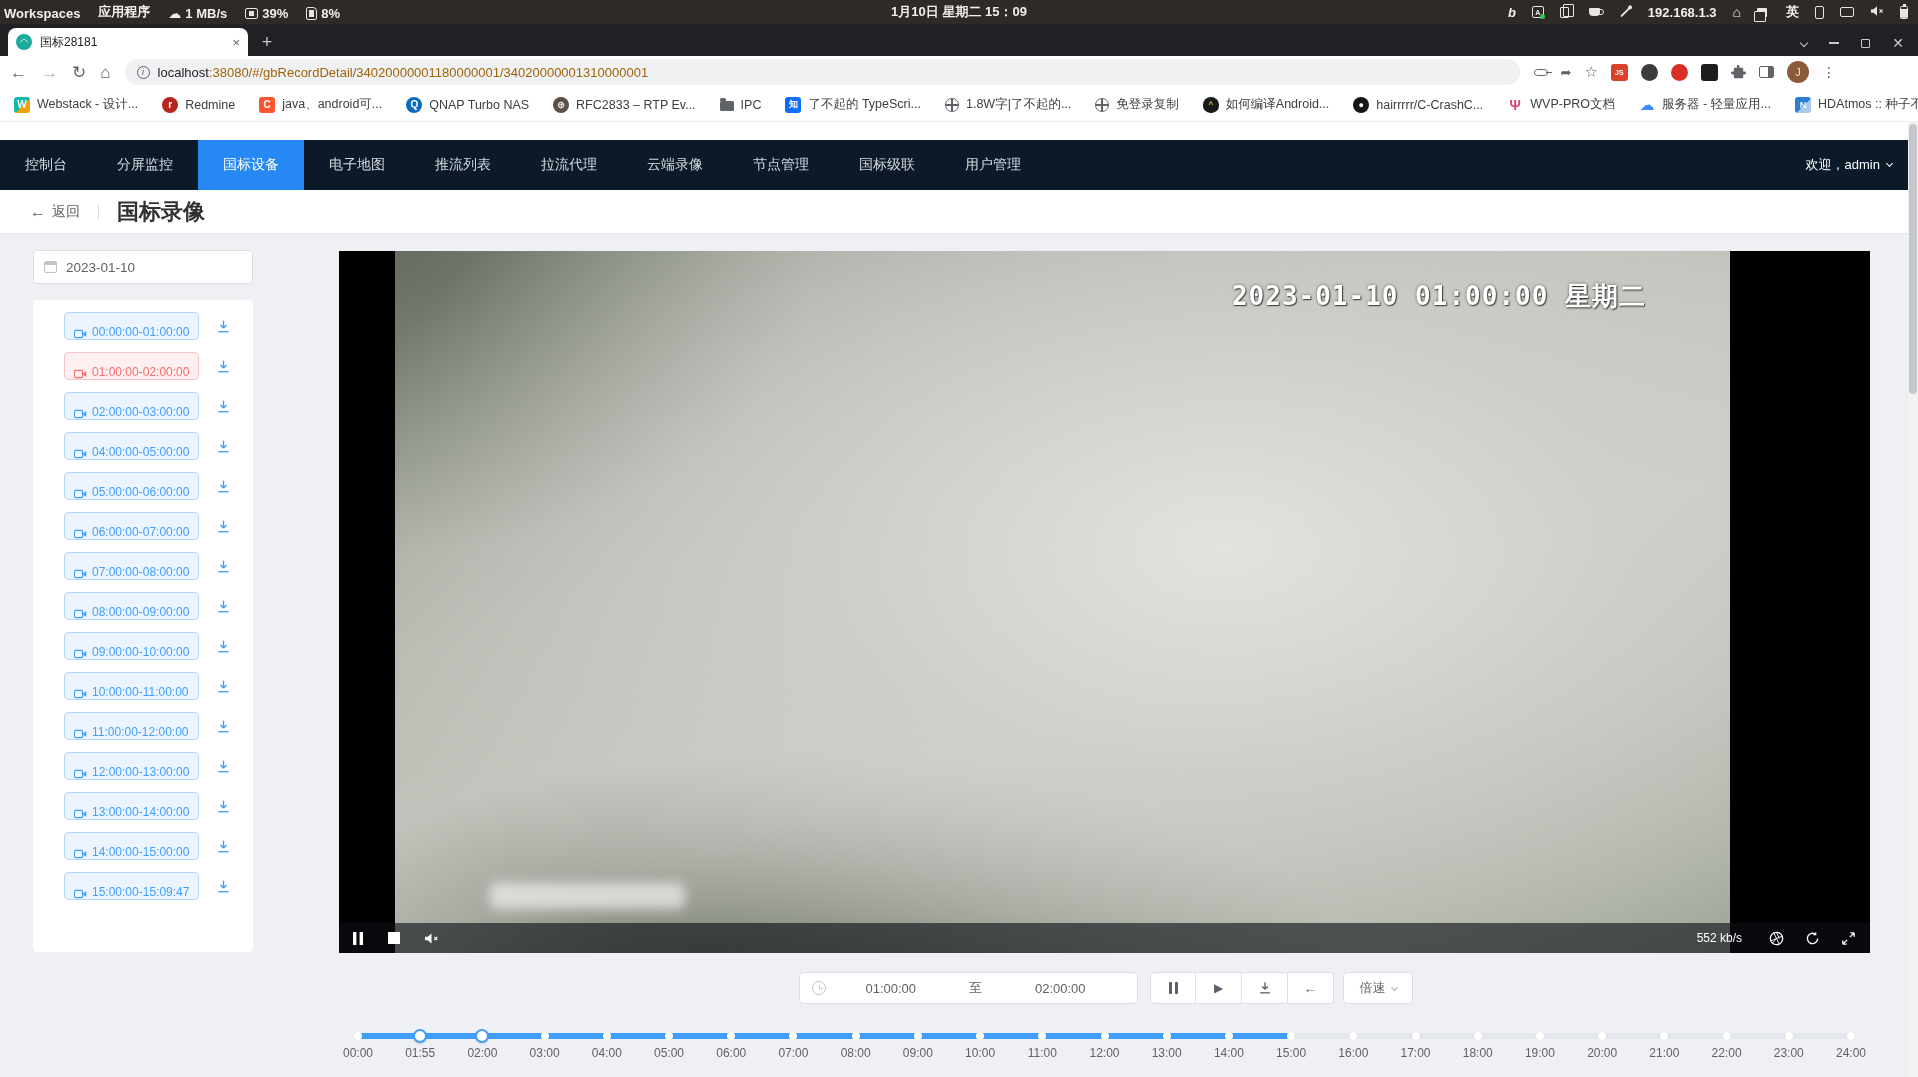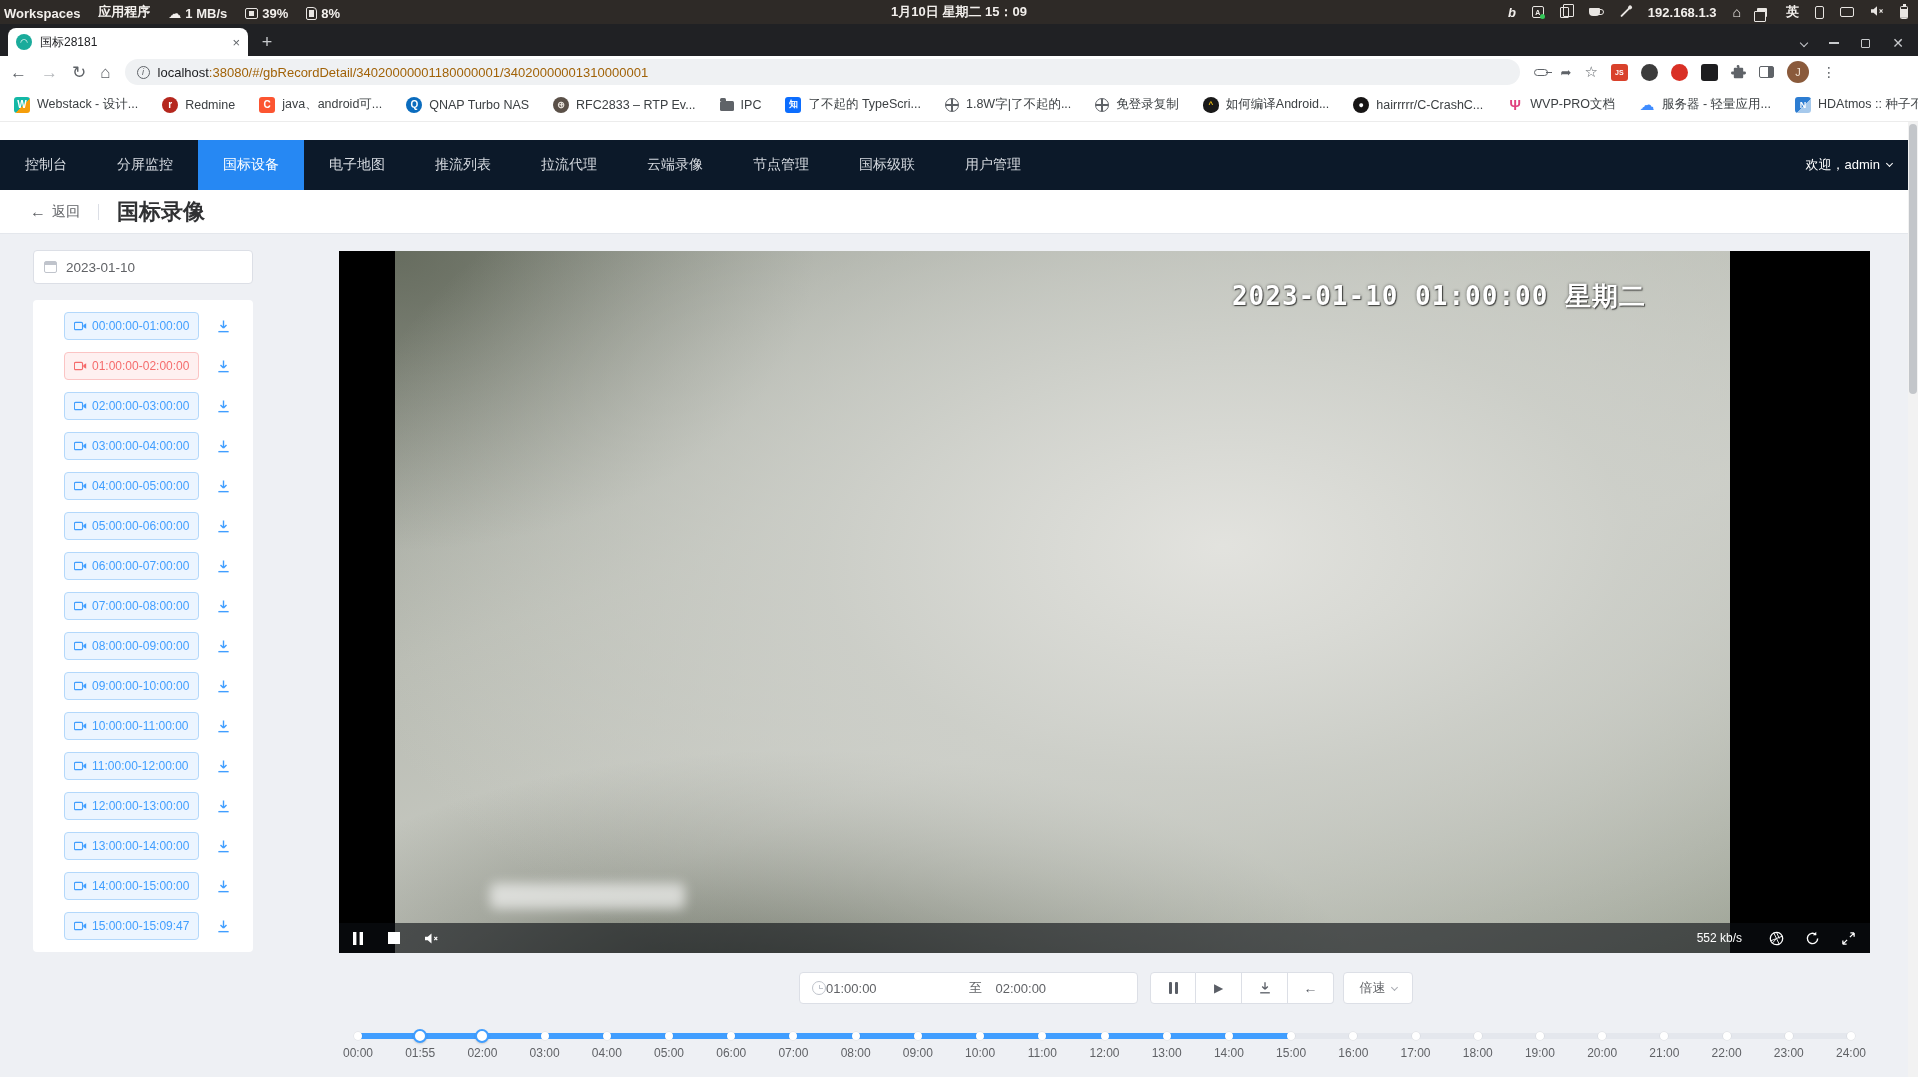--- a/index.html
+++ b/index.html
@@ -100,21 +100,21 @@
   .back{display:flex;align-items:center;gap:6px;color:#606266;font-size:14px;}
   .back .arr{font-size:16px;}
   .vdiv{width:1px;height:16px;background:#dcdfe6;margin:0 6px;}
   .ptitle{font-size:22px;font-weight:bold;color:#303133;}
 
   
   .dateinput{position:absolute;left:33px;top:250px;width:220px;height:34px;background:#fff;border:1px solid #dcdfe6;border-radius:4px;display:flex;align-items:center;gap:9px;padding:0 10px;font-size:13.5px;color:#606266;}
   .ic-cal{position:relative;width:13px;height:12px;border:1.4px solid #c0c4cc;border-radius:2px;background:linear-gradient(#c0c4cc 0 0) top/100% 3px no-repeat;}
   .listcard{position:absolute;left:33px;top:300px;width:220px;height:652px;background:#fff;border-radius:4px;padding:6px 0;}
   .recrow{height:40px;display:flex;align-items:center;justify-content:space-between;padding:0 22px 0 31px;}
-  .pill{display:flex;align-items:center;gap:5px;height:28px;padding:0 9px;border-radius:4px;font-size:12px;
+  .pill{display:flex;align-items:flex-end;gap:5px;height:28px;padding:0 9px;border-radius:4px;font-size:12px;
     background:#ecf5ff;border:1px solid #b3d8fb;color:#409eff;white-space:nowrap;}
   .pill.danger{background:#fef0f0;border-color:#fbc4c4;color:#f56c6c;}
   .pill svg{flex:none;}
   .dlbtn{background:none;border:none;color:#409eff;display:flex;align-items:center;cursor:default;}
 
   
   .player{position:absolute;left:339px;top:251px;width:1531px;height:702px;background:#000;}
   .video{position:absolute;left:56px;top:0;width:1335px;height:702px;overflow:hidden;
     background:
       radial-gradient(ellipse 900px 520px at 62% 42%, rgba(228,228,224,.95) 0%, rgba(206,208,202,.85) 45%, rgba(170,175,164,.0) 100%),
@@ -129,21 +129,21 @@
   .pbar-right{margin-left:auto;display:flex;align-items:flex-start;gap:21px;padding-right:14px;}
   .bitrate{font-size:12px;color:#fff;margin-right:6px;}
   .pbar svg{display:block;}
 
   
   .ctlrow{position:absolute;left:0;top:972px;width:1918px;height:32px;}
   .picker{position:absolute;left:799px;top:0;width:339px;height:32px;background:#fff;border:1px solid #dcdfe6;border-radius:4px;display:flex;align-items:center;font-size:13px;color:#606266;padding:0 12px;}
   .ic-clock{position:relative;width:14px;height:14px;border:1.4px solid #c0c4cc;border-radius:50%;flex:none;}
   .ic-clock::before{content:"";position:absolute;left:5.5px;top:2.5px;width:1.4px;height:4.5px;background:#c0c4cc;}
   .ic-clock::after{content:"";position:absolute;left:5.5px;top:6px;width:4px;height:1.4px;background:#c0c4cc;}
-  .ptime{flex:1;}
+  .ptime{flex:1;text-align:center;}
   .pto{width:40px;text-align:center;color:#606266;}
   .btngroup{position:absolute;left:1150px;top:0;display:flex;}
   .gbtn{width:46px;height:32px;background:#fff;border:1px solid #dcdfe6;border-left-width:0;display:flex;align-items:center;justify-content:center;color:#5a5e66;font-size:14px;}
   .gbtn:first-child{border-left-width:1px;border-radius:4px 0 0 4px;}
   .gbtn:last-child{border-radius:0 4px 4px 0;}
   .pausebars{display:flex;gap:3px;}
   .pausebars i{width:3px;height:12px;background:#5a5e66;border-radius:1px;}
   .speedbtn{position:absolute;left:1343px;top:0;width:70px;height:32px;background:#fff;border:1px solid #dcdfe6;border-radius:4px;display:flex;align-items:center;justify-content:center;gap:6px;font-size:13px;color:#606266;}
   .speedbtn .chev{width:5px;height:5px;border-color:#a8abb2;margin-top:-2px;}
 
@@ -379,37 +379,20 @@
     </div>
     <div class="recrow">
       <span class="pill">
         <span class="ic">
           <svg width="13" height="10" viewBox="0 0 16 11">
             <rect x="0.5" y="1" width="10" height="9" rx="1.5" fill="none" stroke="currentColor" stroke-width="1.4"></rect>
             <path d="M11.5 4.2L15 2.2v6.6l-3.5-2z" fill="currentColor"></path>
           </svg>
         </span>
         <span>02:00:00-03:00:00</span>
-      </span>
-      <button class="dlbtn">
-        <svg width="15" height="15" viewBox="0 0 16 16">
-          <path d="M8 1.5v8M8 9.5L4.8 6.3M8 9.5l3.2-3.2" stroke="currentColor" stroke-width="1.5" fill="none"></path>
-          <path d="M2.5 13.5h11" stroke="currentColor" stroke-width="1.5"></path>
-        </svg>
-      </button>
-    </div>
-    <div class="recrow">
-      <span class="pill">
-        <span class="ic">
-          <svg width="13" height="10" viewBox="0 0 16 11">
-            <rect x="0.5" y="1" width="10" height="9" rx="1.5" fill="none" stroke="currentColor" stroke-width="1.4"></rect>
-            <path d="M11.5 4.2L15 2.2v6.6l-3.5-2z" fill="currentColor"></path>
-          </svg>
-        </span>
-        <span>03:00:00-04:00:00</span>
       </span>
       <button class="dlbtn">
         <svg width="15" height="15" viewBox="0 0 16 16">
           <path d="M8 1.5v8M8 9.5L4.8 6.3M8 9.5l3.2-3.2" stroke="currentColor" stroke-width="1.5" fill="none"></path>
           <path d="M2.5 13.5h11" stroke="currentColor" stroke-width="1.5"></path>
         </svg>
       </button>
     </div>
     <div class="recrow">
       <span class="pill">

